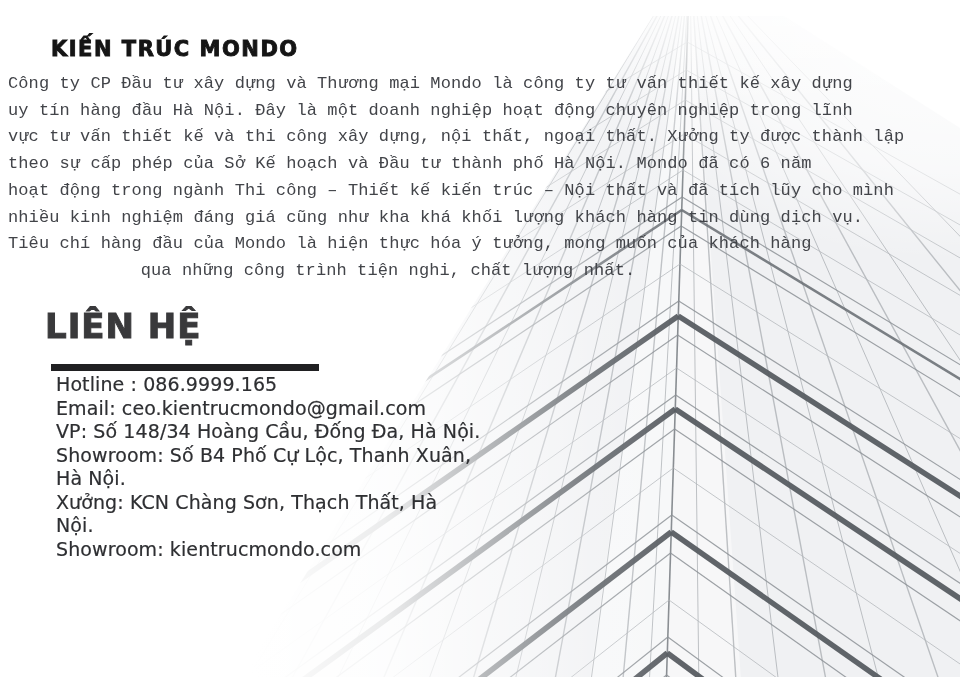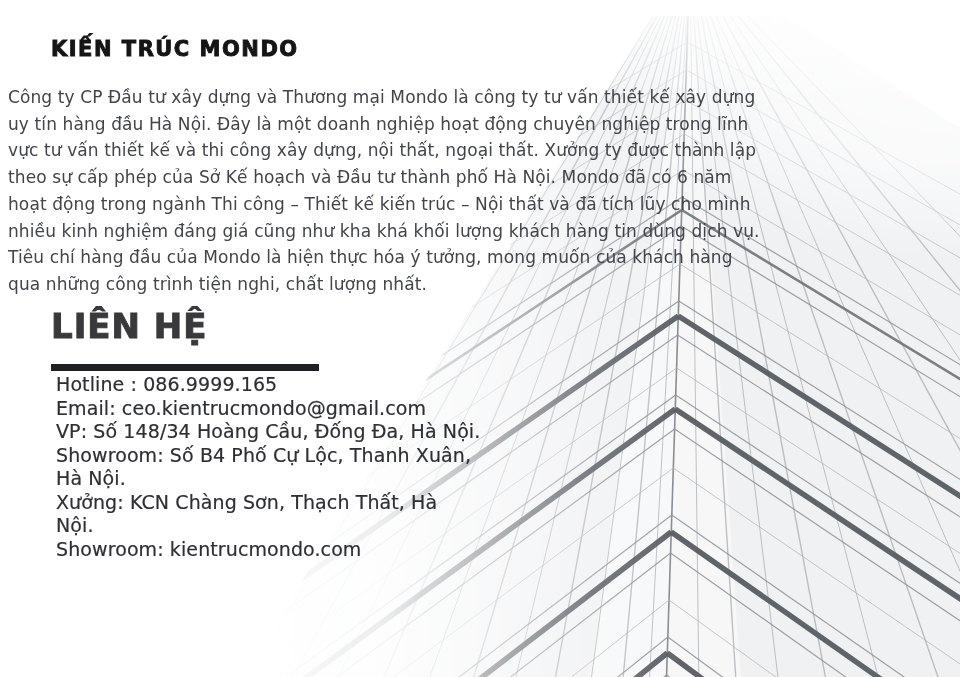--- a/index.html
+++ b/index.html
@@ -31,27 +31,27 @@
     background:linear-gradient(to bottom,rgba(255,255,255,.7),rgba(255,255,255,0));
   }
   
   .txt{position:absolute;z-index:2;}
   .brand{
     left:51px;top:21px;margin:0;
     font-size:21px;font-weight:bold;letter-spacing:1.5px;
     color:#151515;-webkit-text-stroke:.9px #151515;
     white-space:nowrap;
   }
-  .about{left:8px;top:68px;width:760px;}
+  .about{left:8px;top:55px;width:760px;text-align:center;font-family:Liberation Mono, monospace;}
   .about div{
     font-size:17px;line-height:26.7px;white-space:nowrap;
     color:#424449;letter-spacing:.1px;
   }
   .contact-heading{
-    left:51px;top:292px;margin:0;line-height:1.1;
+    left:45px;top:292px;margin:0;line-height:1.1;
     font-size:34px;font-weight:bold;letter-spacing:1px;
     color:#39393b;-webkit-text-stroke:1px #39393b;
     white-space:nowrap;
   }
   .bar{left:51px;top:348px;width:268px;height:7px;background:#202022;}
   .contact{left:56px;top:357px;}
   .contact div{
     font-size:19px;line-height:23.5px;white-space:nowrap;
     color:#2e2f32;letter-spacing:.1px;-webkit-text-stroke:.2px #2e2f32;
   }

